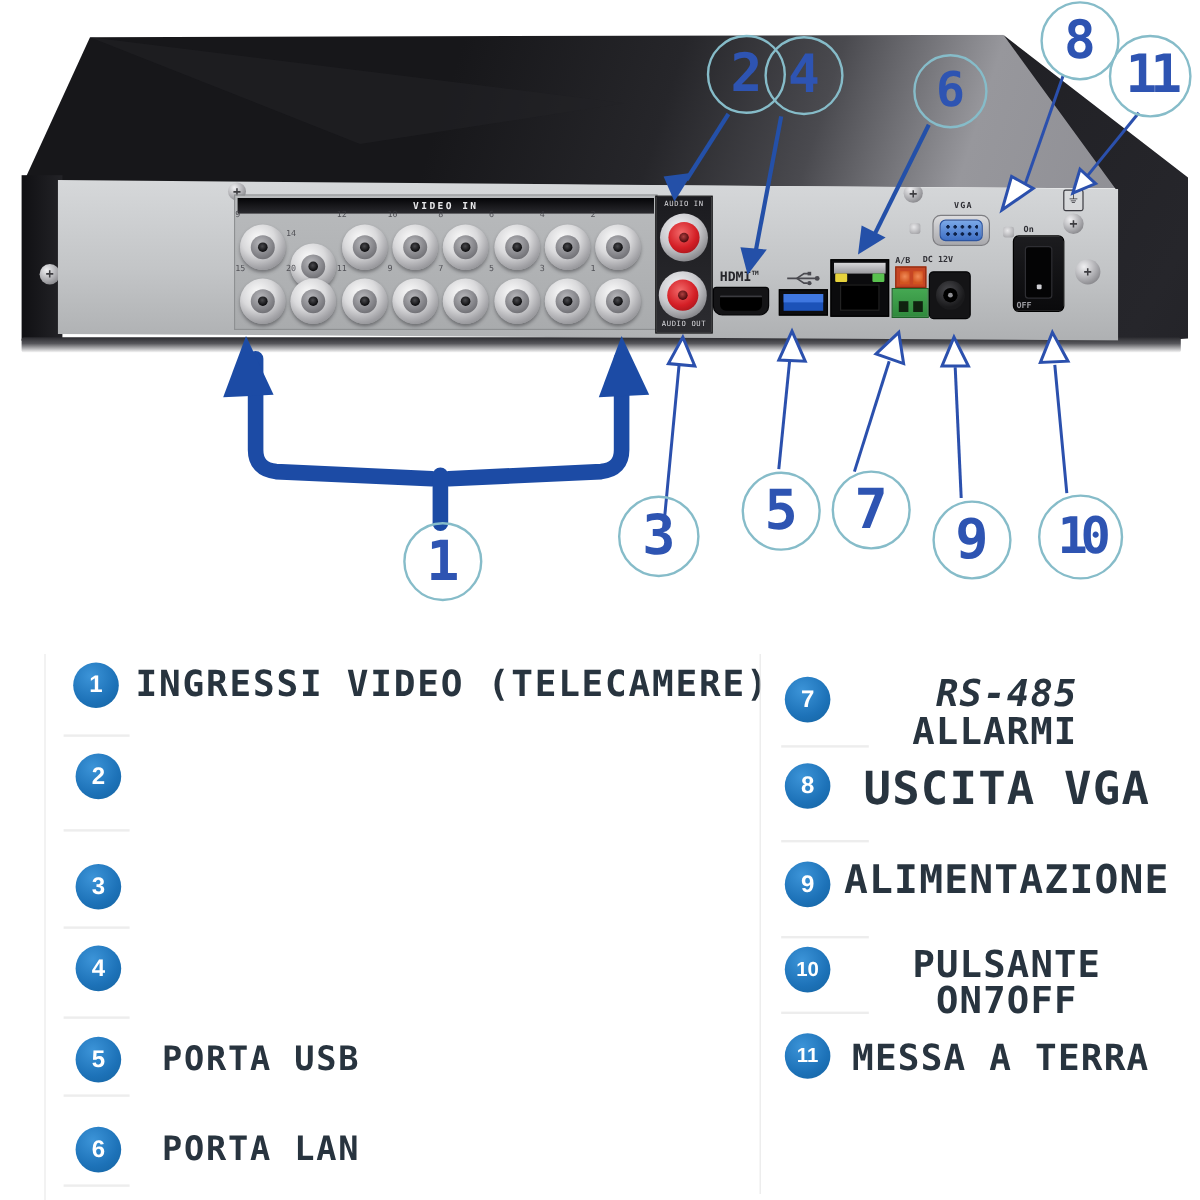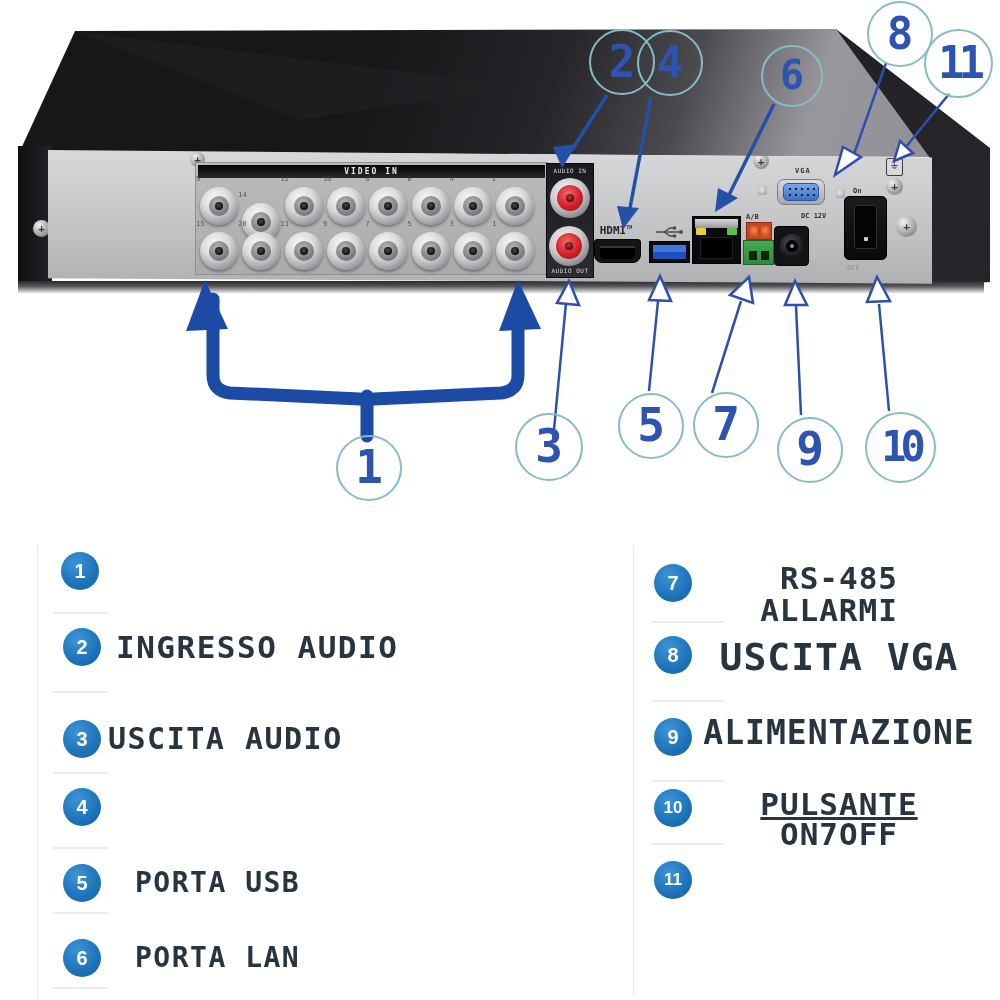--- a/index.html
+++ b/index.html
@@ -80,21 +80,21 @@
 
   
   .rs485-label,.dc-label,.vga-label,.on-label{color:#2e2e34;font-weight:bold;}
   .rs485-label{left:698px;top:63px;font-size:7px;}
   .rs485-orange{left:698px;top:72px;width:26px;height:18px;background:#c64524;border:1px solid #8e2c12;
     box-sizing:border-box;}
   .rs485-orange i{position:absolute;top:3px;width:8px;height:11px;background:radial-gradient(circle at 50% 40%,#f08a57,#d2541f 70%);}
   .rs485-green{left:695px;top:90px;width:31px;height:25px;background:linear-gradient(#45a852,#2f8a3c);
     border:1px solid #1d6428;box-sizing:border-box;}
   .rs485-green i{position:absolute;bottom:4px;width:8px;height:9px;background:#10230f;}
-  .dc-label{left:721px;top:62px;font-size:7px;margin-left:32px;}
+  .dc-label{left:721px;top:62px;font-size:7px;}
   .dc-jack{left:726px;top:76px;width:35px;height:40px;background:#141416;border-radius:4px;
     border:1px solid #040406;box-sizing:border-box;}
   .dc-jack .ring{position:absolute;left:5px;top:7px;width:24px;height:24px;border-radius:50%;
     background:radial-gradient(circle at 42% 35%,#4a4a4e,#1a1a1c 65%);}
   .dc-jack .hole{position:absolute;left:11px;top:13px;width:12px;height:12px;border-radius:50%;background:#000;}
   .dc-jack .pin{position:absolute;left:15px;top:17px;width:4px;height:4px;border-radius:50%;background:#8e8e92;}
 
   
   .vga-label{left:747px;top:17px;font-size:7px;letter-spacing:1px;}
   .vga{left:722px;top:27px;width:62px;height:30px;}
@@ -102,21 +102,21 @@
     border-radius:7px;border:1px solid #7e7e82;}
   .vga .blue{position:absolute;left:13px;top:6px;right:13px;bottom:6px;background:linear-gradient(#7aa8e8,#3f6fc4);
     border-radius:5px;border:1px solid #2c54a0;}
   .vga .pins{position:absolute;left:17px;top:9px;right:17px;bottom:8px;
     background-image:radial-gradient(circle,#0d2046 1.2px,transparent 1.6px);
     background-size:6px 6px;}
   .vga-post{width:9px;height:9px;border-radius:2px;background:radial-gradient(circle at 40% 35%,#e8e8ea,#96969a);}
 
   
   .on-label{left:805px;top:37px;font-size:7px;}
-  .off-label{left:799px;top:114px;font-size:7px;color:#9a9aa0;font-weight:bold;z-index:3;}
+  .off-label{left:799px;top:101px;font-size:7px;color:#9a9aa0;font-weight:bold;z-index:3;}
   .switch{left:796px;top:46px;width:43px;height:64px;background:linear-gradient(#1c1c1f,#0a0a0c);
     border-radius:5px;border:1px solid #000;box-sizing:border-box;}
   .switch .rocker{position:absolute;left:9px;top:8px;right:9px;bottom:10px;background:#040405;
     border-radius:3px;border:1px solid #2e2e33;}
   .switch .dot{position:absolute;left:19px;bottom:18px;width:4px;height:4px;background:#cfcfd4;border-radius:1px;}
   .gnd-icon{left:838px;top:8px;width:15px;height:16px;border:1px solid #3a3a40;border-radius:2px;
     color:#2e2e34;font-size:11px;line-height:14px;text-align:center;background:rgba(255,255,255,.15);}
 
   
   .callout{border:2px solid #86bcc9;border-radius:50%;display:flex;align-items:center;justify-content:center;
@@ -391,52 +391,52 @@
 
   <div class="abs legend-card" style="left:37px;top:545px;width:596px;height:455px;">
     <div class="sep" style="left:15px;top:67px;width:55px;"></div>
     <div class="sep" style="left:15px;top:146px;width:55px;"></div>
     <div class="sep" style="left:15px;top:227px;width:55px;"></div>
     <div class="sep" style="left:15px;top:302px;width:55px;"></div>
     <div class="sep" style="left:15px;top:367px;width:55px;"></div>
     <div class="sep" style="left:15px;top:442px;width:55px;"></div>
 
     <div class="badge" style="left:23px;top:7px;">1</div>
+    <div class="ltext" style="left:75px;top:7px;line-height:38px;font-size:30px;">INGRESSI VIDEO (TELECAMERE)</div>
 
     <div class="badge" style="left:25px;top:83px;">2</div>
-    <div class="ltext" style="left:78px;top:83px;line-height:38px;font-size:31px;">INGRESSO AUDIO</div>
 
     <div class="badge" style="left:25px;top:175px;">3</div>
-    <div class="ltext" style="left:70px;top:175px;line-height:38px;font-size:30px;">USCITA AUDIO</div>
 
     <div class="badge" style="left:25px;top:243px;">4</div>
 
     <div class="badge" style="left:25px;top:319px;">5</div>
     <div class="ltext" style="left:97px;top:319px;line-height:38px;font-size:28px;">PORTA USB</div>
 
     <div class="badge" style="left:25px;top:394px;">6</div>
     <div class="ltext" style="left:97px;top:394px;line-height:38px;font-size:28px;">PORTA LAN</div>
   </div>
 
   <div class="abs legend-card" style="left:633px;top:545px;width:360px;height:450px;">
     <div class="sep" style="left:17px;top:76px;width:73px;"></div>
     <div class="sep" style="left:17px;top:155px;width:73px;"></div>
     <div class="sep" style="left:17px;top:235px;width:73px;"></div>
     <div class="sep" style="left:17px;top:298px;width:73px;"></div>
 
     <div class="badge" style="left:20px;top:19px;">7</div>
-    <div class="ctext" style="left:50px;top:15px;width:310px;font-size:31px;">RS-485</div>
+    <div class="ctext" style="left:50px;top:15px;width:310px;font-size:31px;font-style:italic;">RS-485</div>
     <div class="ctext" style="left:40px;top:47px;width:310px;font-size:31px;">ALLARMI</div>
 
     <div class="badge" style="left:20px;top:91px;">8</div>
     <div class="ctext" style="left:50px;top:90px;width:310px;font-size:38px;">USCITA VGA</div>
 
     <div class="badge" style="left:20px;top:173px;">9</div>
     <div class="ctext" style="left:50px;top:168px;width:310px;font-size:33px;">ALIMENTAZIONE</div>
 
     <div class="badge" style="left:20px;top:244px;font-size:17px;">10</div>
-    <div class="ctext" style="left:50px;top:241px;width:310px;font-size:31px;text-decoration:underline;">PULSANTE</div>
+    <div class="ctext" style="left:50px;top:241px;width:310px;font-size:31px;">PULSANTE</div>
     <div class="ctext" style="left:50px;top:271px;width:310px;font-size:31px;">ON7OFF</div>
 
     <div class="badge" style="left:20px;top:316px;font-size:17px;">11</div>
+    <div class="ctext" style="left:45px;top:320px;width:310px;font-size:30px;">MESSA A TERRA</div>
   </div>
 
 </div>
 
 </body></html>

